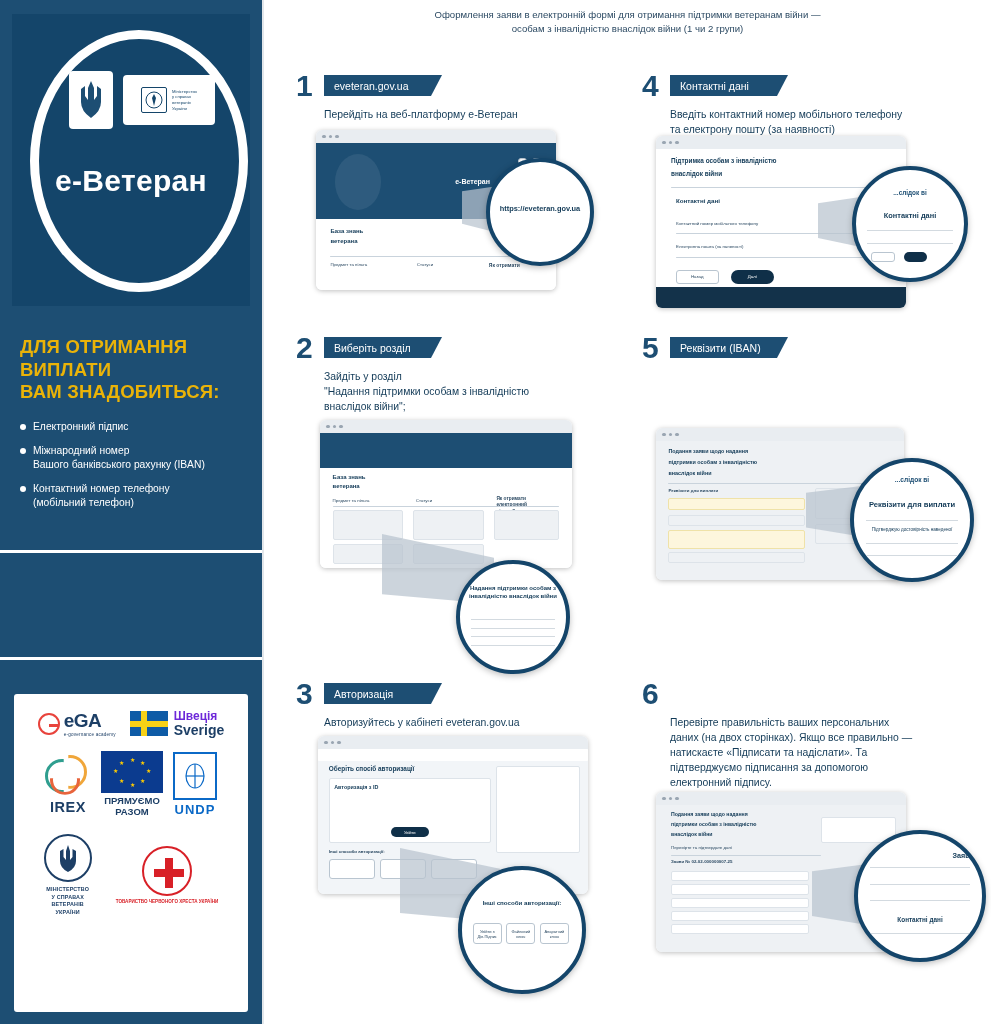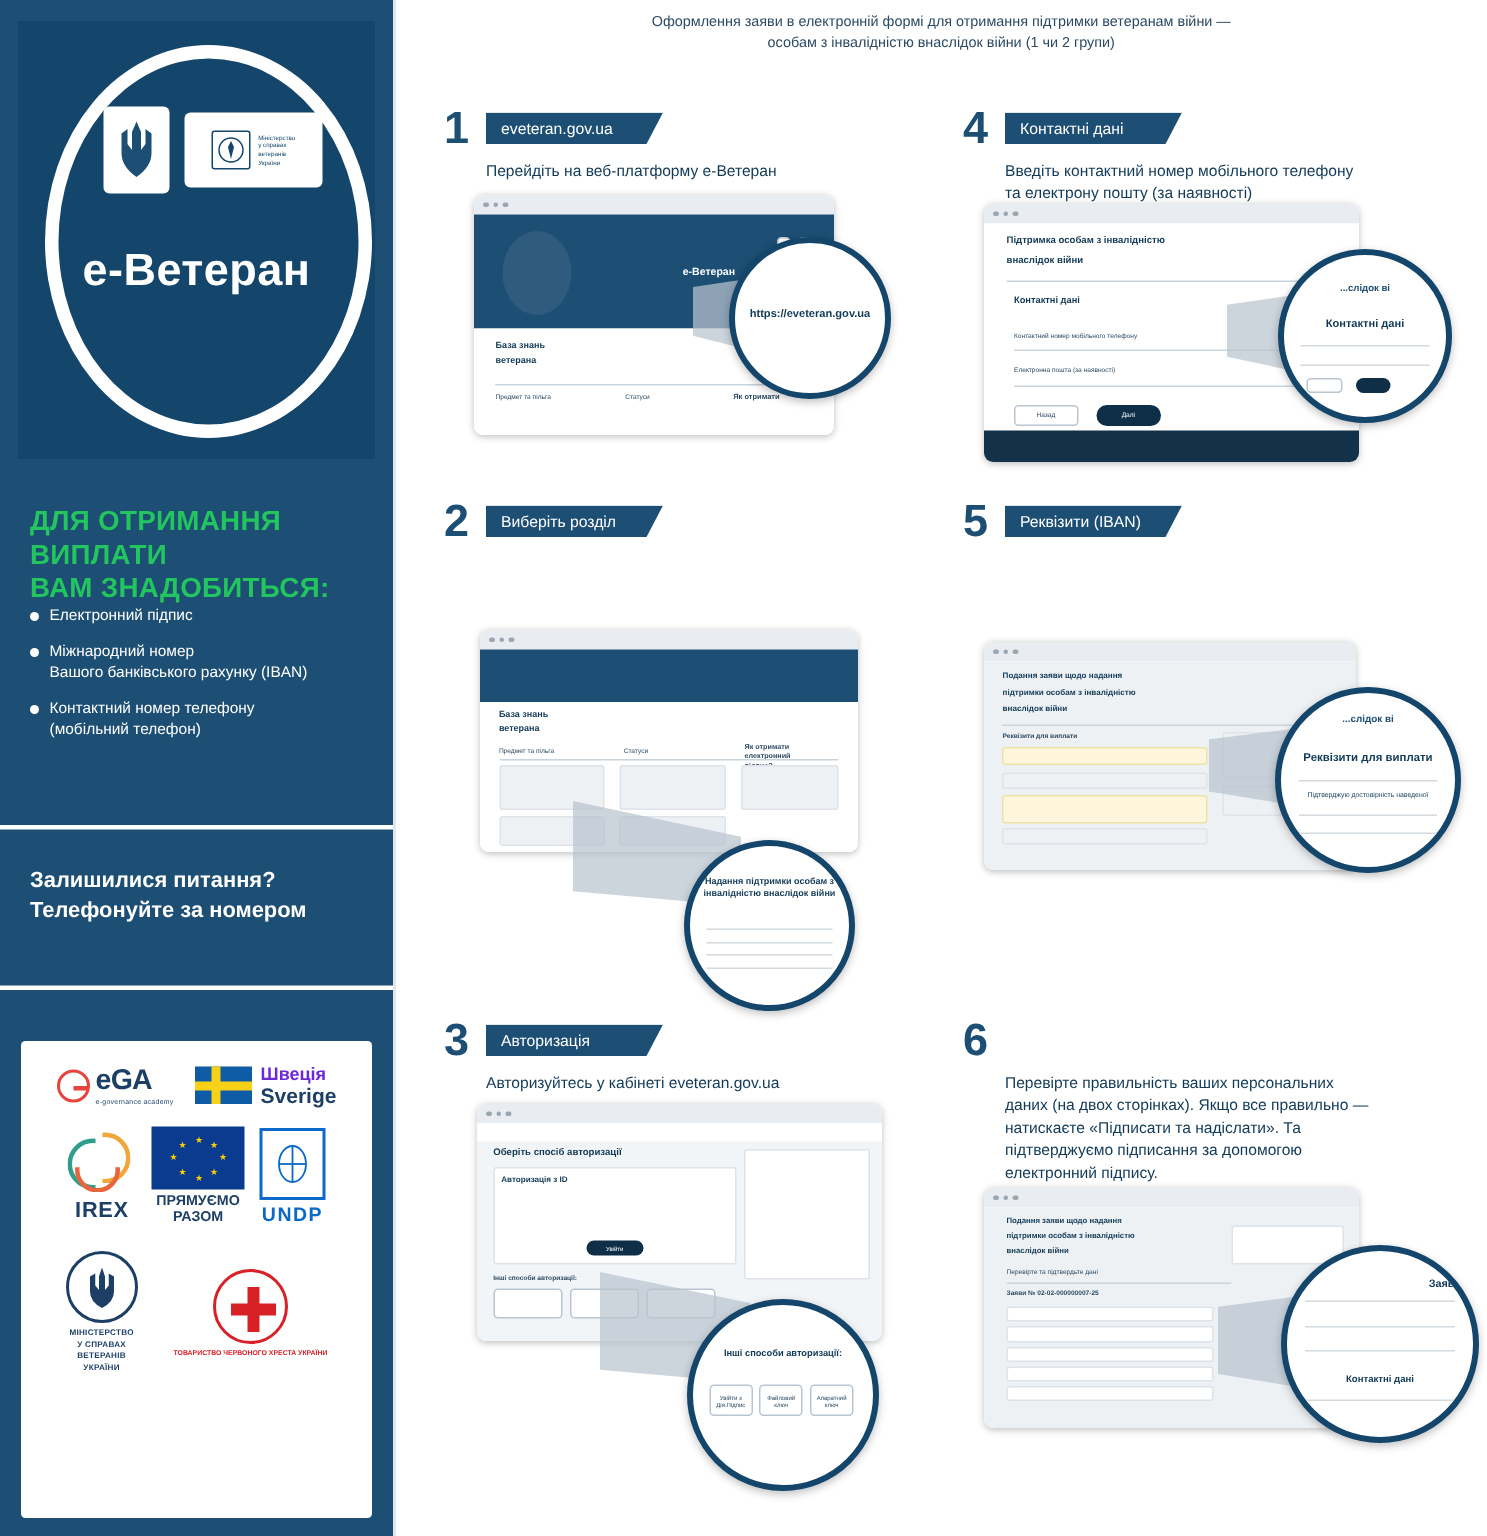--- a/index.html
+++ b/index.html
@@ -32,22 +32,22 @@
   .emb-min { width:92px; height:50px; padding:4px 5px; display:flex; gap:5px; align-items:center; }
   .emb-min .seal { width:26px; height:26px; border:1px solid #14456a; border-radius:2px; flex:0 0 auto; display:flex; align-items:center; justify-content:center;}
   .emb-min .seal svg { width:18px; height:18px; }
   .emb-min .mtxt { font-size:4.2px; line-height:1.35; color:#14456a; }
   .brand-title {
     position:absolute; left:0; top:150px; width:238px; text-align:center;
     color:#fff; font-size:30px; font-weight:bold; letter-spacing:.3px;
   }
 
   .need-block { position:absolute; left:20px; top:336px; width:226px; }
-  .need-head { color:#22c55e; font-weight:bold; font-size:18.5px; line-height:1.22; letter-spacing:.2px; }
-  .need-list { }
+  .need-head { color:#eab308; font-weight:bold; font-size:18.5px; line-height:1.22; letter-spacing:.2px; }
+  .need-list { margin-top:16px; }
   .need-item { position:relative; color:#fff; font-size:10.3px; line-height:1.32; padding-left:13px; margin-bottom:11px; }
   .need-item:before { content:""; position:absolute; left:0; top:4px; width:6px; height:6px; border-radius:50%; background:#ffffff; }
 
   .hr-left { position:absolute; left:0; top:550px; width:262px; height:3px; background:#ffffff; }
 
   .ask-block { position:absolute; left:20px; top:578px; width:230px; }
   .ask-head { color:#ffffff; font-weight:bold; font-size:14.6px; line-height:1.35; }
   .phone-row { margin-top:20px; display:flex; align-items:center; gap:10px; }
   .phone-ico { width:26px; height:26px; border:2px solid #fff; border-radius:50%; display:flex; align-items:center; justify-content:center; }
   .phone-ico svg { width:13px; height:13px; fill:#fff; }
@@ -190,24 +190,20 @@
       <div class="need-list">
         <div class="need-item">Електронний підпис</div>
         <div class="need-item">Міжнародний номер<br>Вашого банківського рахунку (IBAN)</div>
         <div class="need-item">Контактний номер телефону<br>(мобільний телефон)</div>
       </div>
     </div>
 
     <div class="hr-left"></div>
 
     <div class="ask-block">
-      <div class="ask-head">
-        <span>Залишилися питання?</span><br>
-        <span>Телефонуйте за номером</span>
-      </div>
     </div>
 
     <div class="hr-left2"></div>
 
     <div class="partners">
       <div class="prow">
         <div class="ega">
           <div class="ega-mark"></div>
           <div>
             <div class="ega-txt">eGA</div>
@@ -379,20 +375,25 @@
         </div>
       </div>
 
       <div class="step" style="left:32px; top:262px; width:310px;">
         <div class="step-head">
           <div class="step-num">2</div>
           <div class="ribbon">
             <span>Виберіть розділ</span>
             <span class="ribbon-shadow"></span>
           </div>
+        </div>
+        <div class="step-desc">
+          <span>Зайдіть у розділ</span><br>
+          <span>"Надання підтримки особам з інвалідністю</span><br>
+          <span>внаслідок війни";</span>
         </div>
 
         <div class="shot" style="left:24px; top:86px; width:252px; height:148px;">
           <div class="shot-bar">
               <i class="dot"></i>
               <i class="dot"></i>
               <i class="dot"></i>
             </div>
           <div class="shot-body">
             <div class="nav-dark" style="height:26%;"></div>

